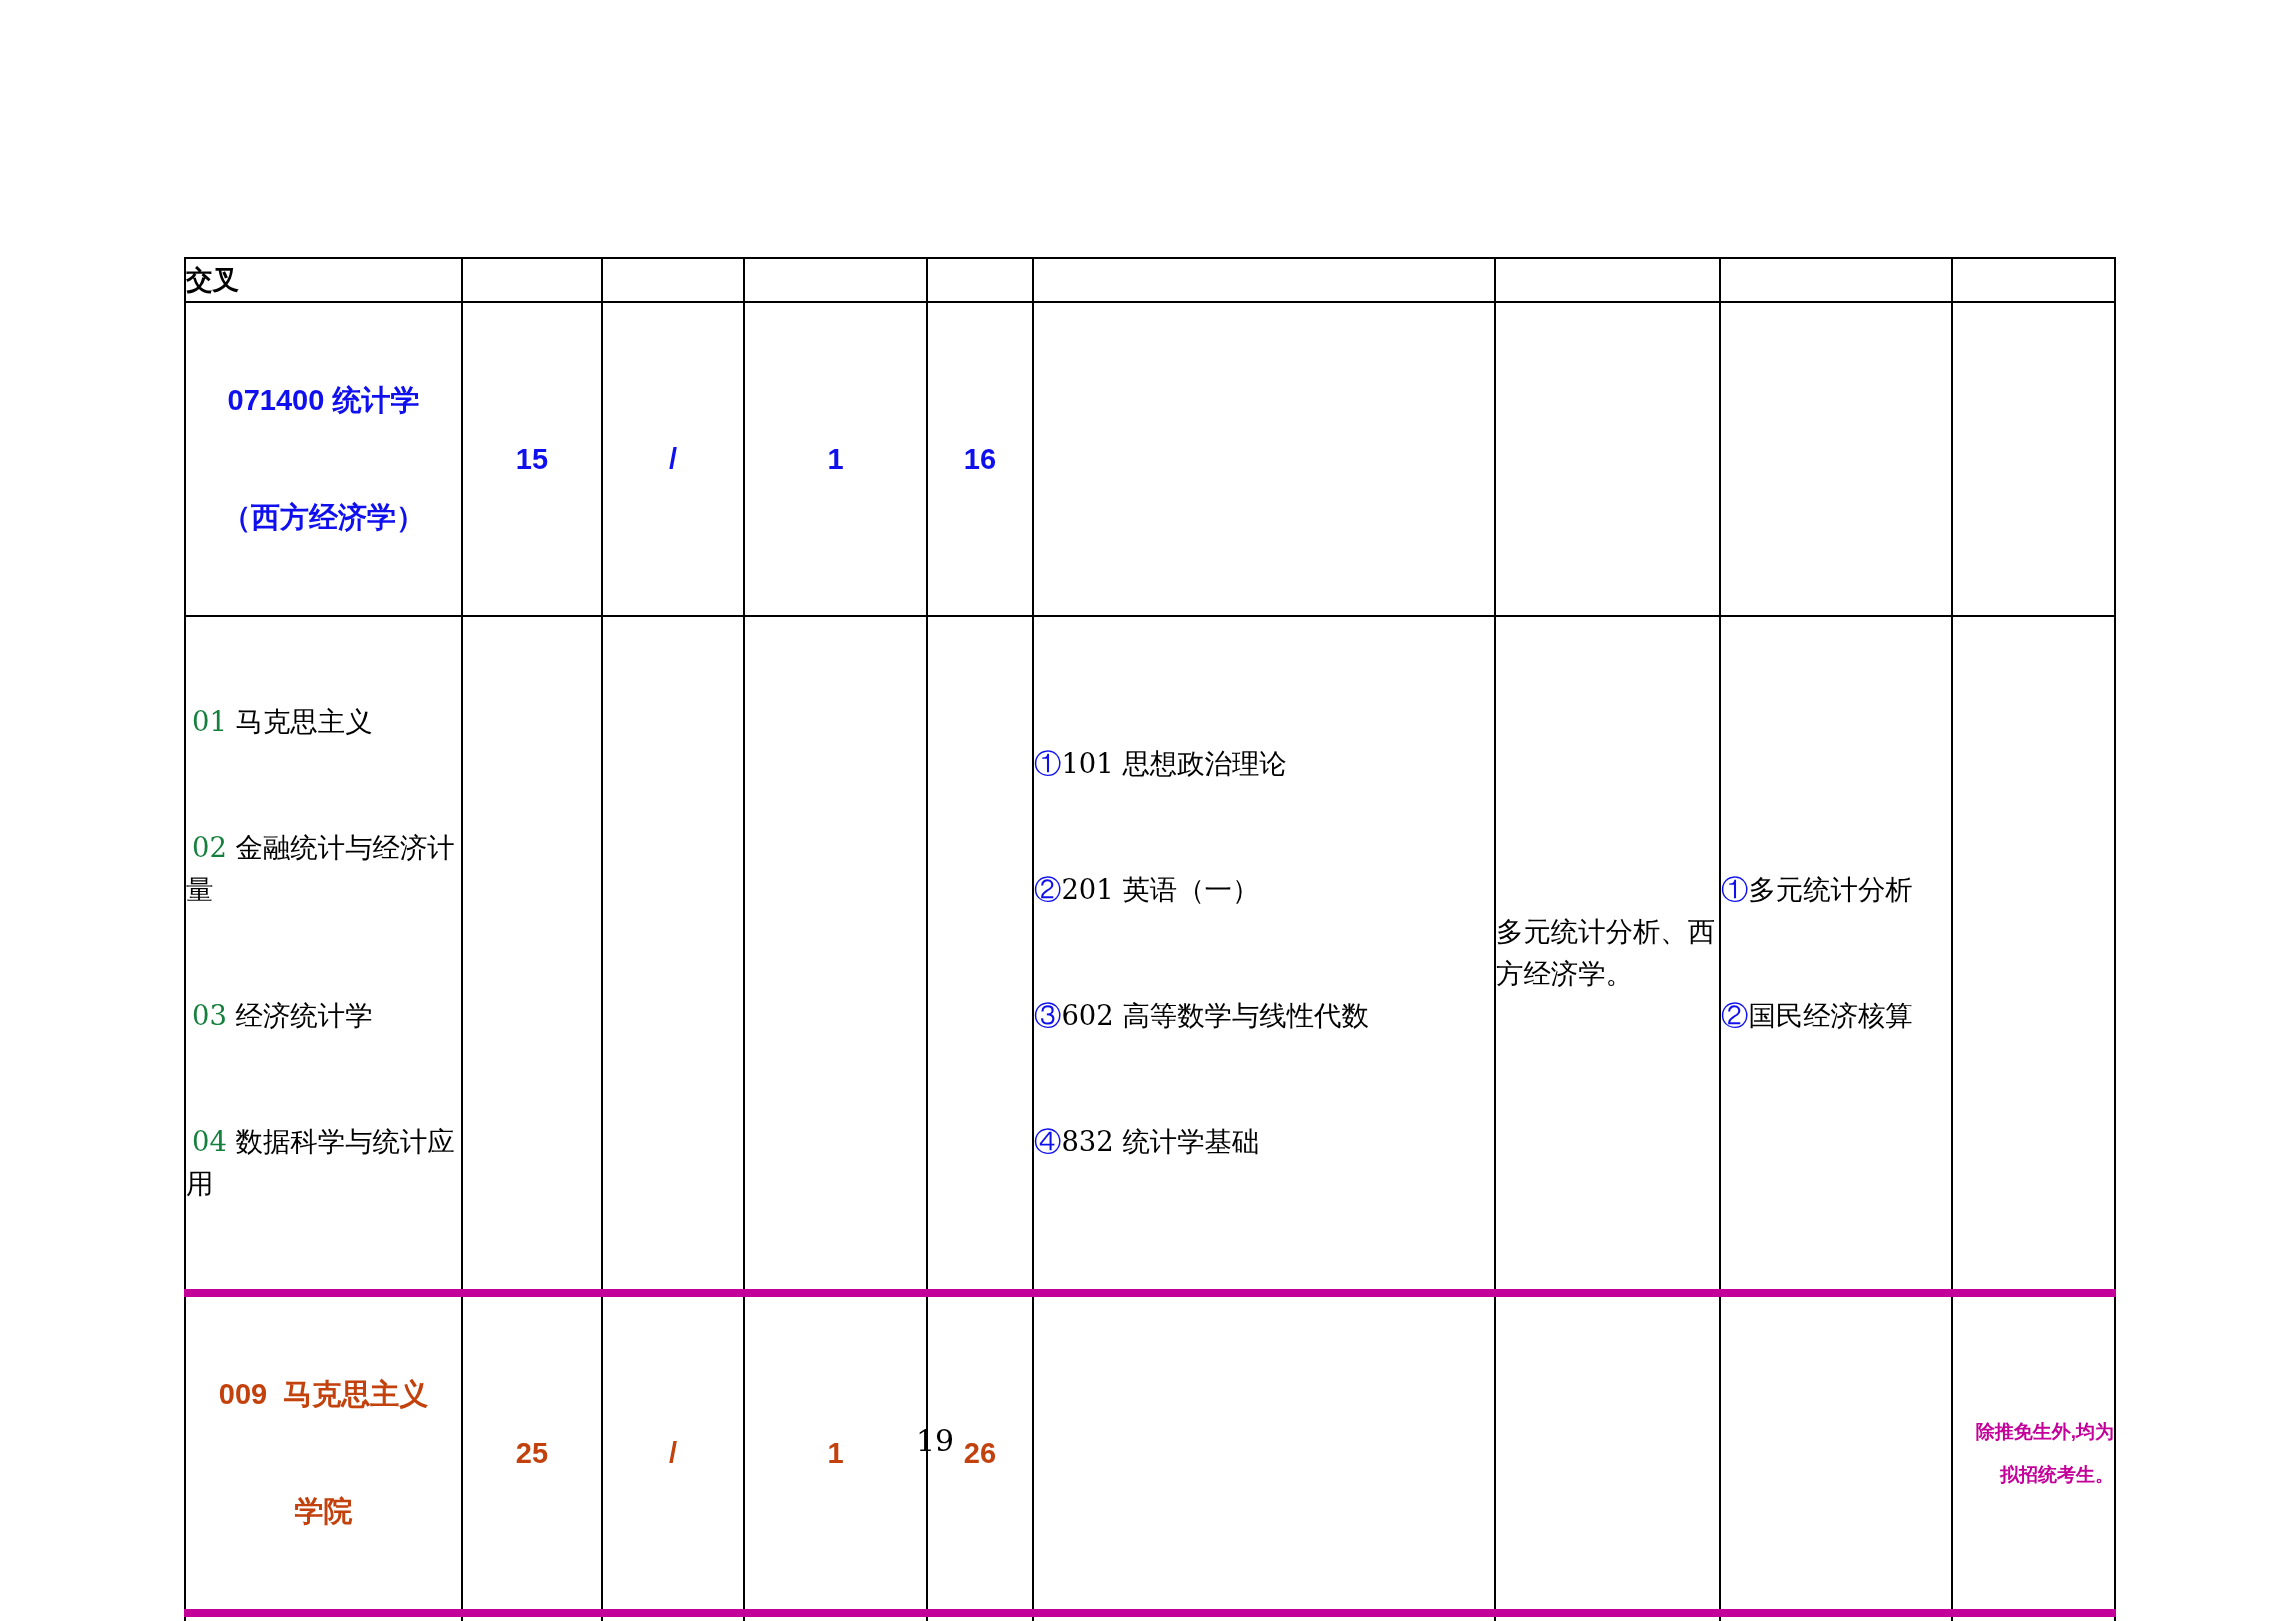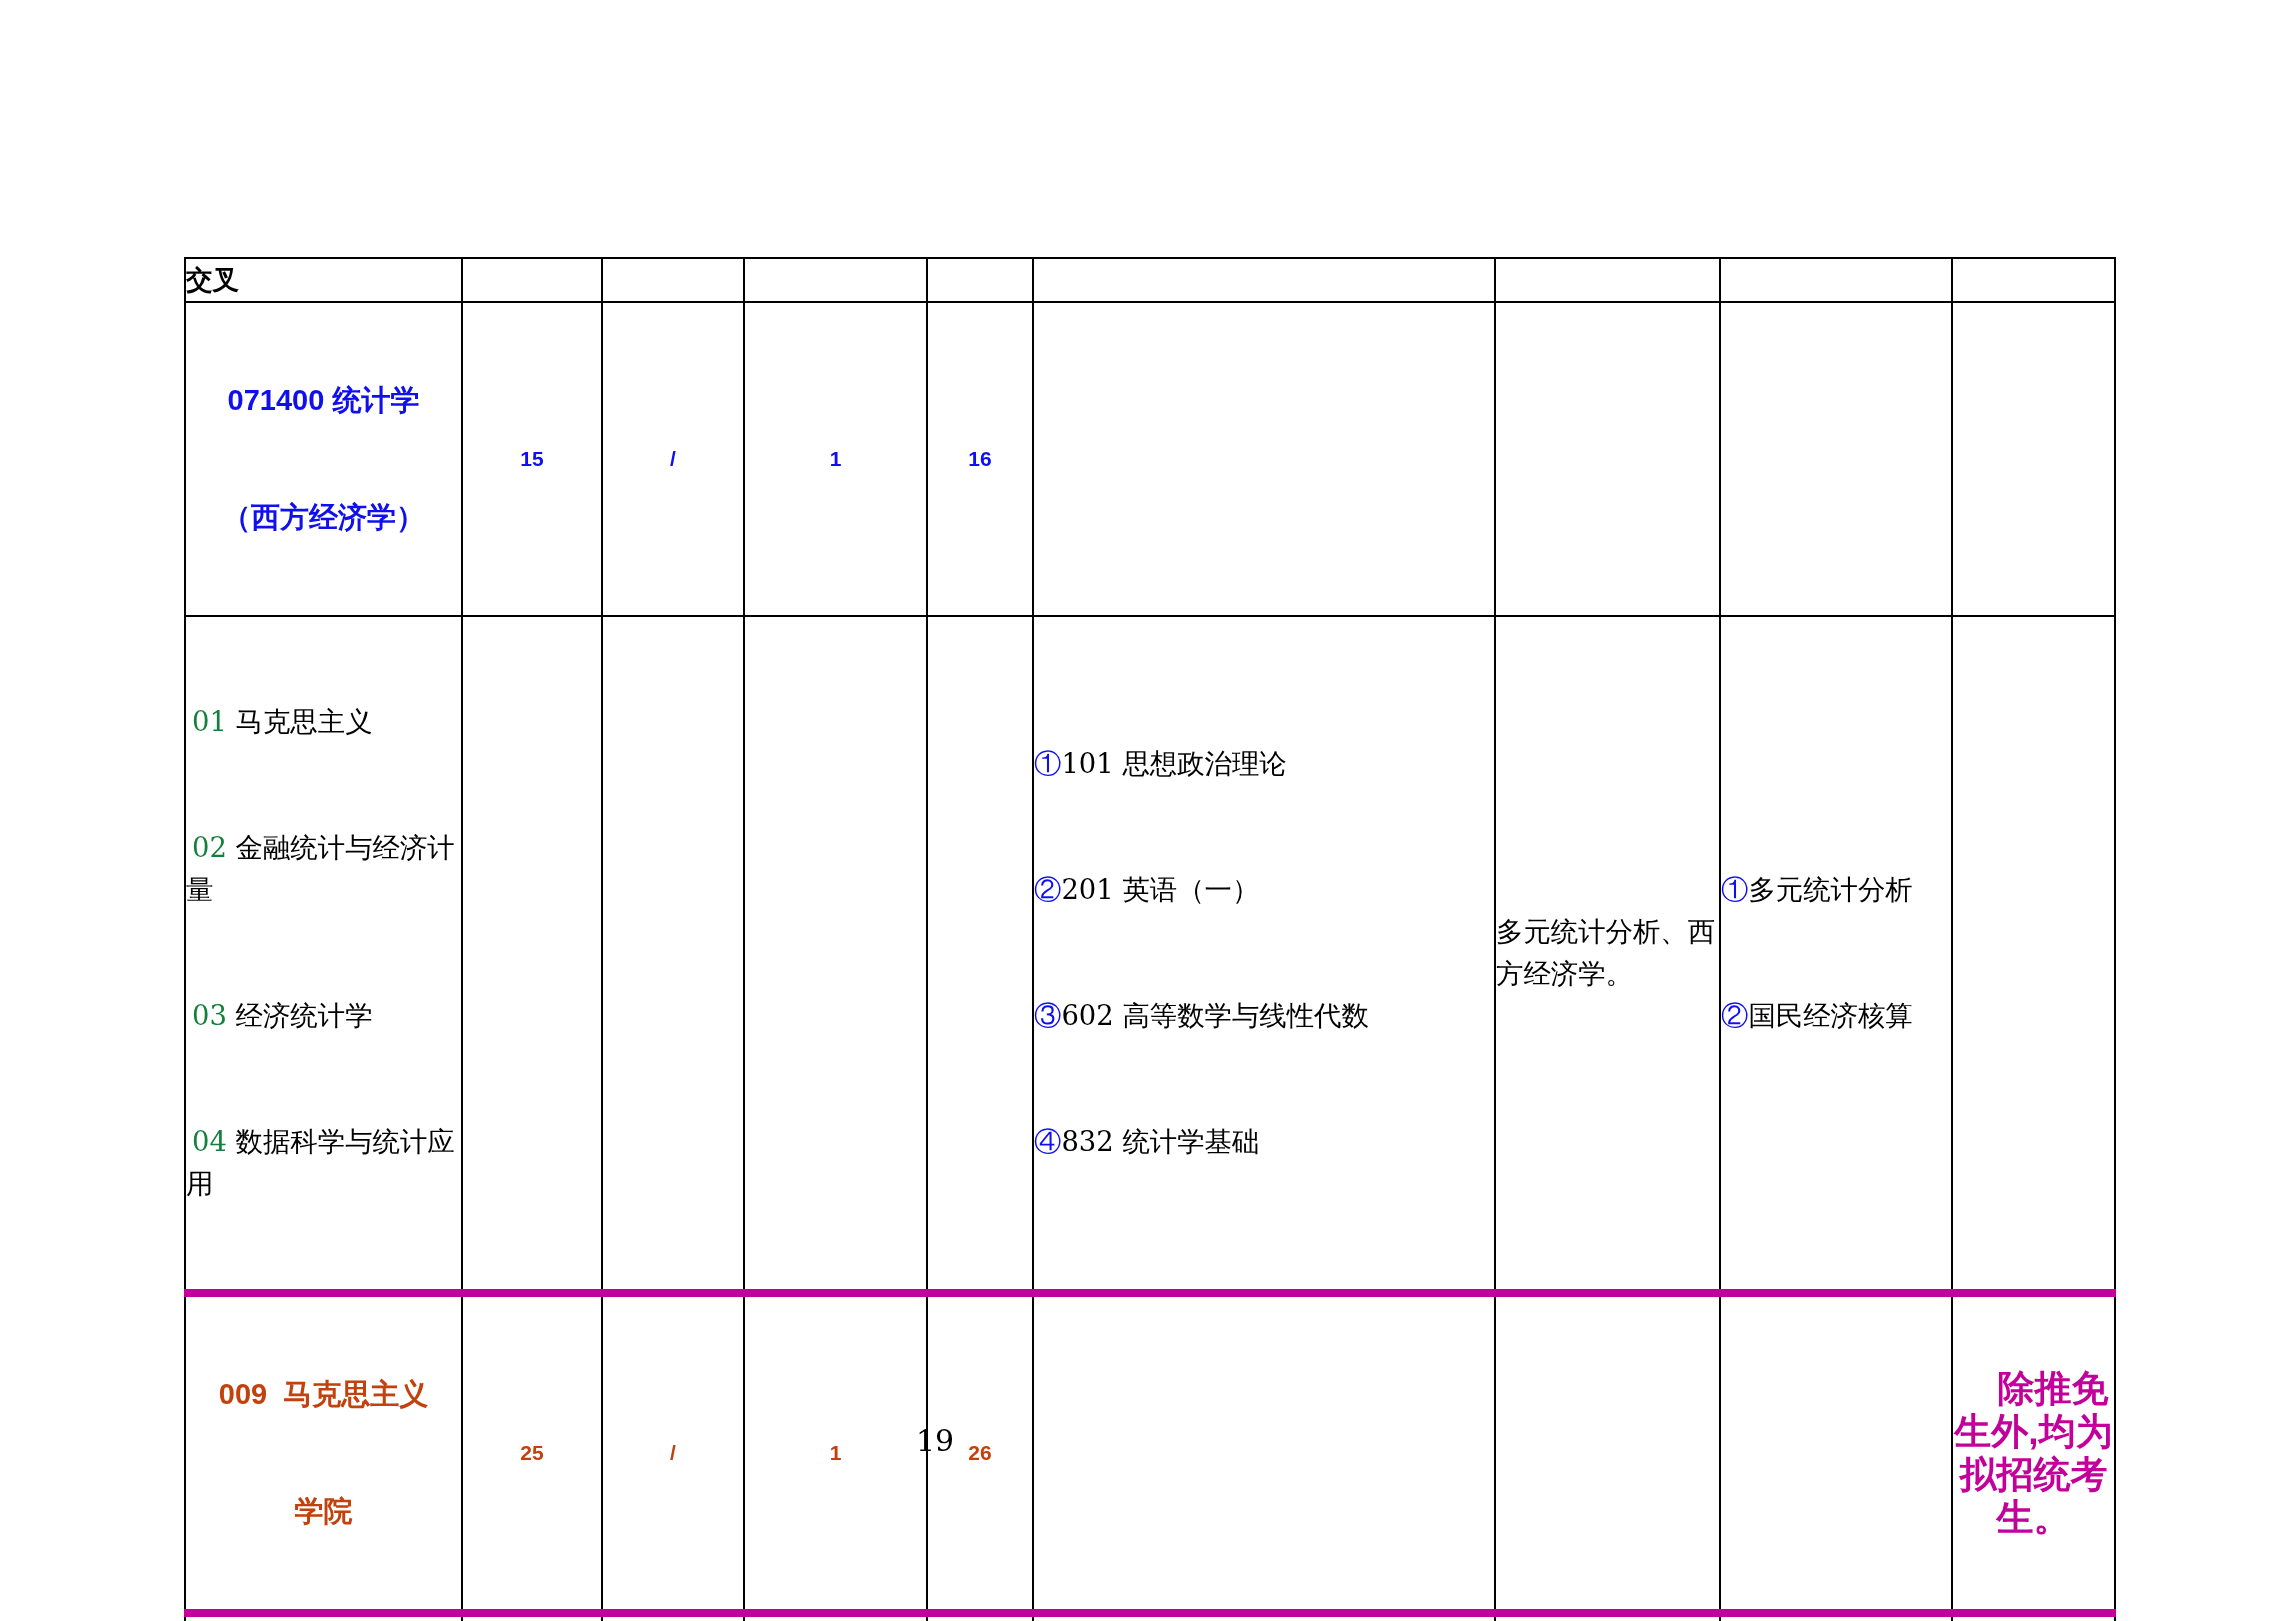--- a/index.html
+++ b/index.html
@@ -25,37 +25,37 @@
   tr.r4 td{height:130px;}
   tr.r5 td{height:80px;}
   
   .blue{color:#1010EF;}
   .mag{color:#c2410c;}
   .title{
     font-weight:bold;font-size:29px;line-height:39px;text-align:center;
     font-family:"Liberation Sans",sans-serif;
   }
   .nums{
-    font-weight:bold;font-size:21px;text-align:center;
+    font-weight:bold;font-size:29px;text-align:center;
     font-family:"Liberation Sans",sans-serif;
   }
   .plain{
     font-family:"DejaVu Serif",serif;font-size:26.5px;text-align:left;padding-left:9.8px;
   }
   .detail{
     font-family:"DejaVu Serif",serif;font-size:27.4px;line-height:42px;text-align:left;
   }
   .dirs{padding:2px 5.9px;}
   .exams{padding:0 9.8px;margin-top:46px;}
   .fushi{padding:0 11.8px;}
   .jiashi{padding:0 13.7px;}
   .dnum{color:#15803d;margin-left:6px;}
   .circ{color:#1010EF;}
   .note{
-    font-weight:bold;font-size:37px;line-height:43px;text-align:center;
+    font-weight:bold;font-size:19px;line-height:43px;text-align:right;
     text-indent:1.05em;padding:0 9.8px;color:#C4009B;
     font-family:"Liberation Sans",sans-serif;
   }
   .pageno{
     position:absolute;top:1423px;left:0;width:1870px;text-align:center;
     font-family:"DejaVu Serif",serif;font-size:30px;color:#000;
   }
 </style>
 </head>
 <body>

